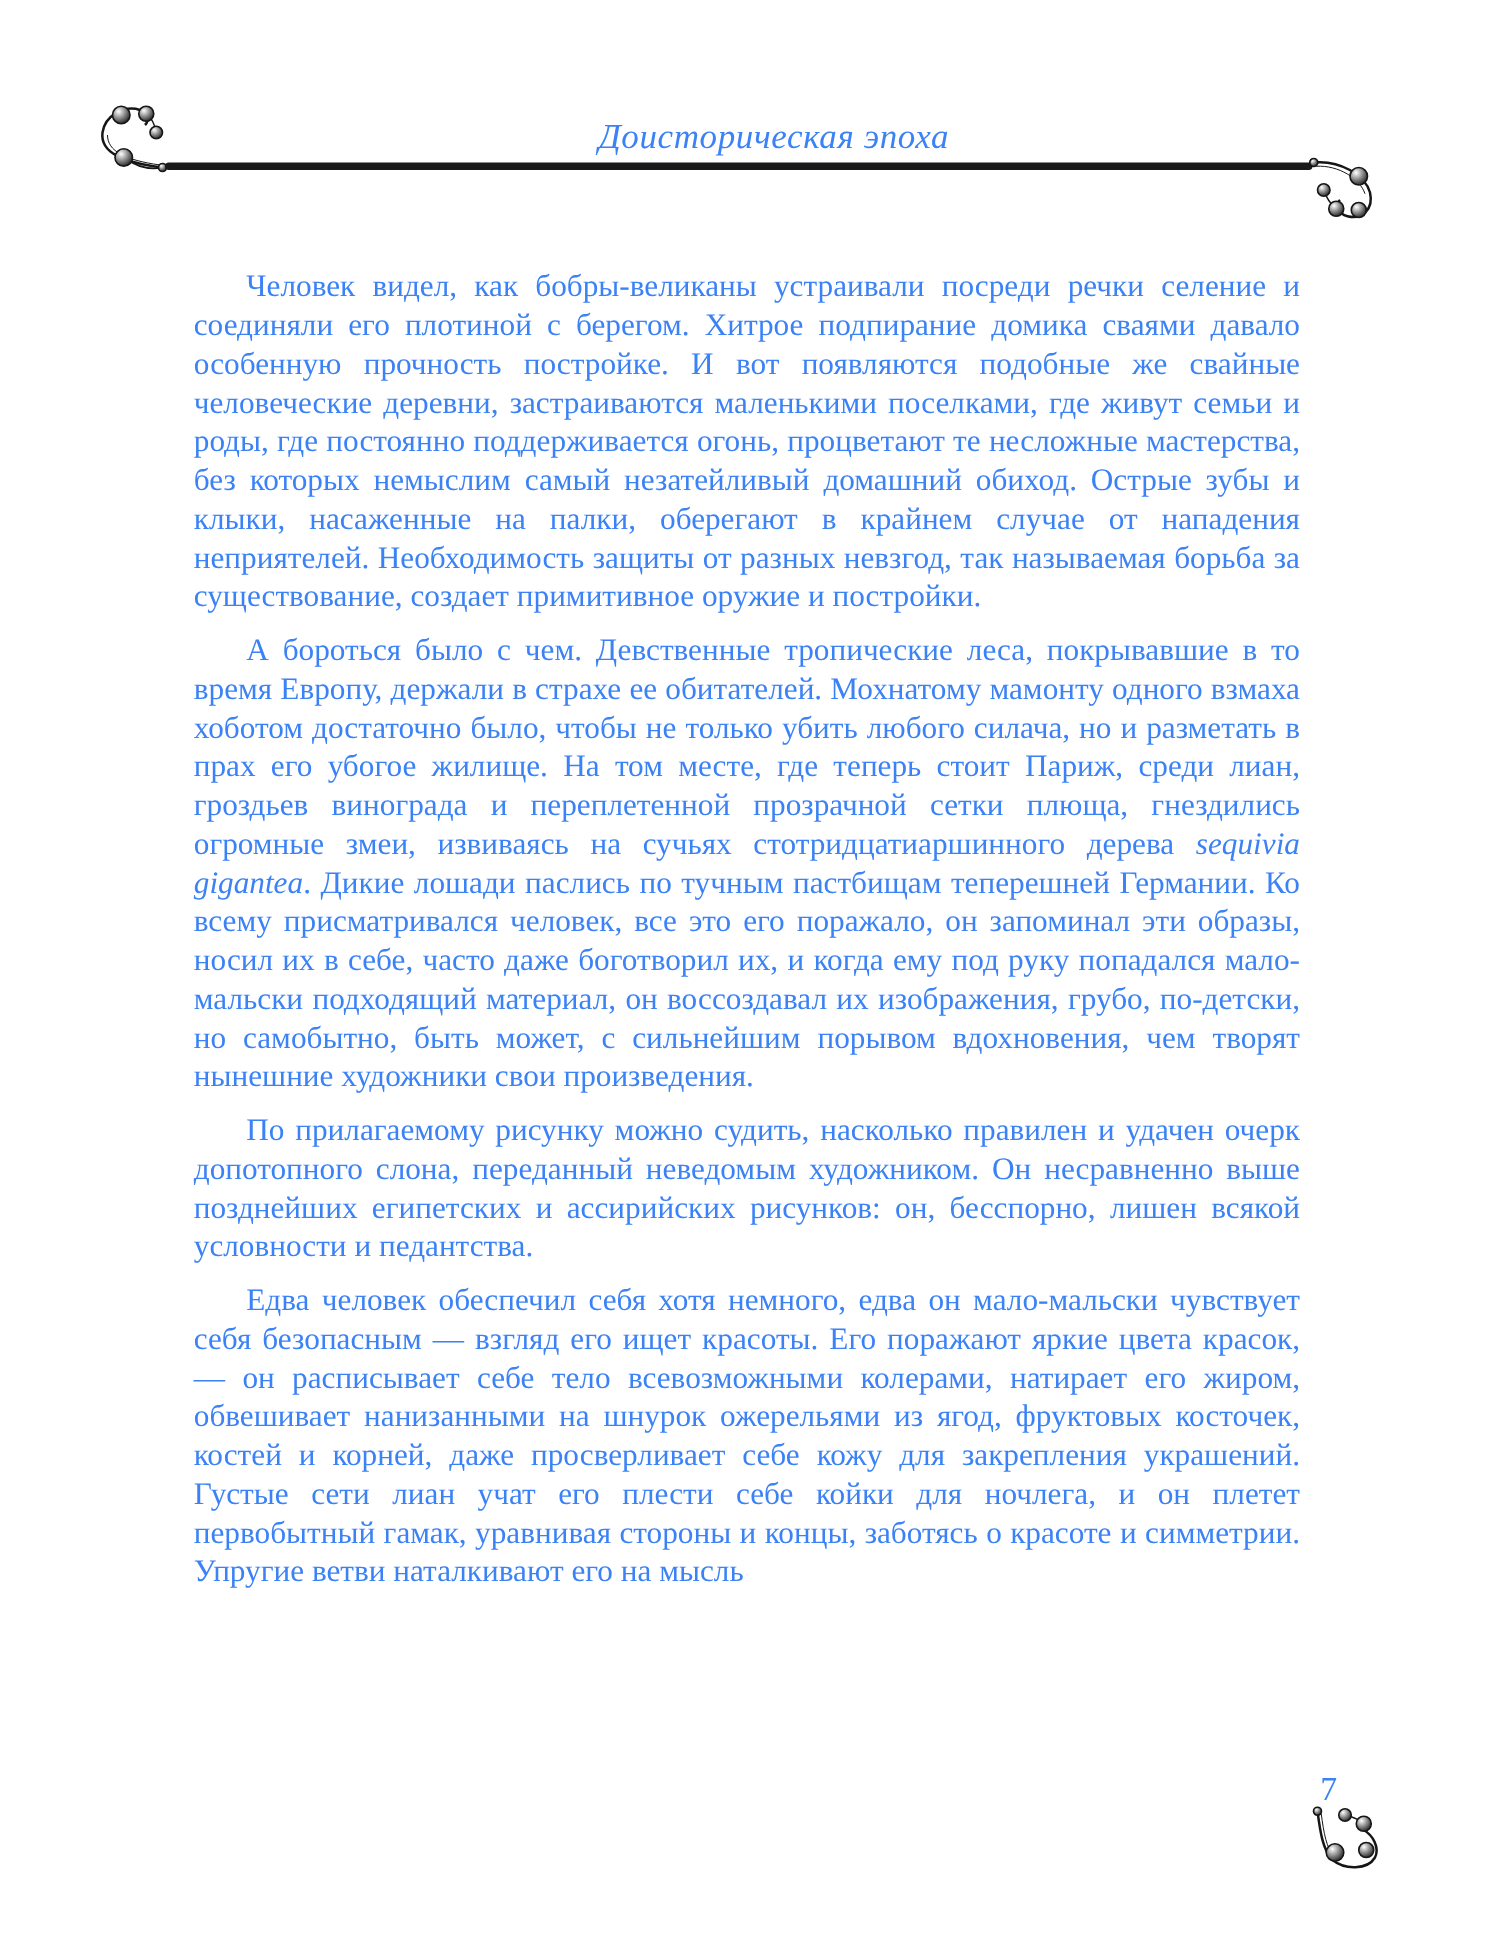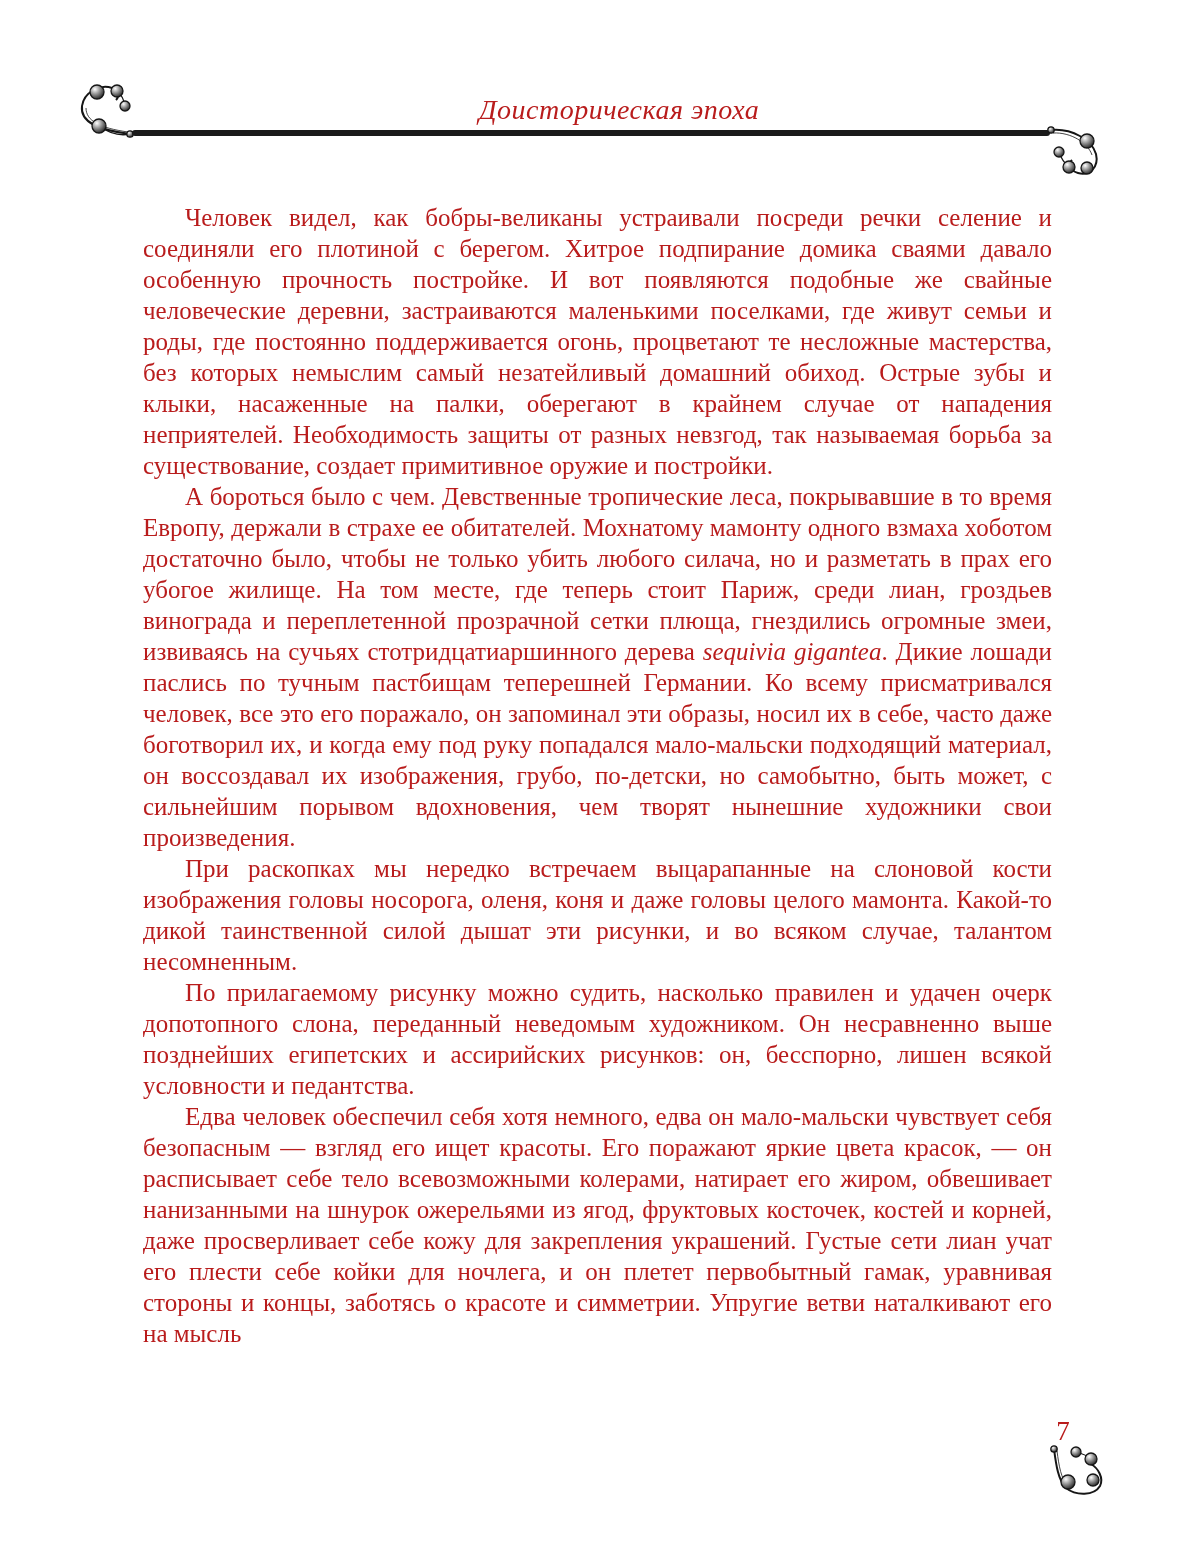--- a/index.html
+++ b/index.html
@@ -1,20 +1,20 @@
 <!DOCTYPE html>
 <html lang="ru"><head>
 <meta charset="utf-8">
 <style>
   html,body{margin:0;padding:0;background:#ffffff;}
   .page{
     position:relative;
     width:1193px;height:1565px;
     background:#ffffff;
-    color:#b91c1c;
+    color:#3b82f6;
     font-family:"Liberation Serif", serif;
     overflow:hidden;
   }
   .ornament{position:absolute;}
   .orn-top-left{left:78px;top:80px;}
   .orn-header-right{left:1044px;top:124px;}
   .orn-footer-right{left:1046px;top:1444px;}
   .running-title{
     position:absolute;left:160px;top:94px;width:918px;
     text-align:center;
@@ -27,21 +27,21 @@
     position:absolute;left:132px;top:130px;
     width:918px;height:6px;
     background:#1a1a1a;border-radius:3px;
   }
   .body-text{
     position:absolute;left:143px;top:202px;width:909px;
     font-size:25px;line-height:31px;
     text-align:justify;
     hyphens:auto;-webkit-hyphens:auto;
   }
-  .body-text p{margin:0;text-indent:42px;}
+  .body-text p{margin:12px;text-indent:42px;}
   .body-text i{}
   .page-number{
     position:absolute;left:1046px;top:1416px;width:34px;
     text-align:center;font-size:27px;
   }
 </style>
 </head>
 <body>
 
 <div class="page">
@@ -91,21 +91,20 @@
       <circle cx="43" cy="17" r="7"></circle>
       <circle cx="15" cy="28" r="5"></circle>
       <circle cx="25" cy="43" r="6"></circle>
       <circle cx="43" cy="44" r="6"></circle>
     </g>
   </svg>
 
   <main class="body-text">
       <p><span>Человек видел, как бобры-великаны устраивали посреди речки селение и соединяли его плотиной с берегом. Хитрое подпирание домика сваями давало особенную прочность постройке. И вот появляются подобные же свайные человеческие деревни, застраиваются маленькими поселками, где живут семьи и роды, где постоянно поддерживается огонь, процветают те несложные мастерства, без которых немыслим самый незатейливый домашний обиход. Острые зубы и клыки, насаженные на палки, оберегают в крайнем случае от нападения неприятелей. Необходимость защиты от разных невзгод, так называемая борьба за существование, создает примитивное оружие и постройки.</span></p>
       <p><span>А бороться было с чем. Девственные тропические леса, покрывавшие в то время Европу, держали в страхе ее обитателей. Мохнатому мамонту одного взмаха хоботом достаточно было, чтобы не только убить любого силача, но и разметать в прах его убогое жилище. На том месте, где теперь стоит Париж, среди лиан, гроздьев винограда и переплетенной прозрачной сетки плюща, гнездились огромные змеи, извиваясь на сучьях стотридцатиаршинного дерева </span><i>sequivia gigantea</i><span>. Дикие лошади паслись по тучным пастбищам теперешней Германии. Ко всему присматривался человек, все это его поражало, он запоминал эти образы, носил их в себе, часто даже боготворил их, и когда ему под руку попадался мало-мальски подходящий материал, он воссоздавал их изображения, грубо, по-детски, но самобытно, быть может, с сильнейшим порывом вдохновения, чем творят нынешние художники свои произведения.</span></p>
-      <p><span>При раскопках мы нередко встречаем выцарапанные на слоновой кости изображения головы носорога, оленя, коня и даже головы целого мамонта. Какой-то дикой таинственной силой дышат эти рисунки, и во всяком случае, талантом несомненным.</span></p>
       <p><span>По прилагаемому рисунку можно судить, насколько правилен и удачен очерк допотопного слона, переданный неведомым художником. Он несравненно выше позднейших египетских и ассирийских рисунков: он, бесспорно, лишен всякой условности и педантства.</span></p>
       <p><span>Едва человек обеспечил себя хотя немного, едва он мало-мальски чувствует себя безопасным — взгляд его ищет красоты. Его поражают яркие цвета красок, — он расписывает себе тело всевозможными колерами, натирает его жиром, обвешивает нанизанными на шнурок ожерельями из ягод, фруктовых косточек, костей и корней, даже просверливает себе кожу для закрепления украшений. Густые сети лиан учат его плести себе койки для ночлега, и он плетет первобытный гамак, уравнивая стороны и концы, заботясь о красоте и симметрии. Упругие ветви наталкивают его на мысль</span></p>
     </main>
 
   <div class="page-number">7</div>
 
   <svg class="ornament orn-footer-right" width="64" height="58" viewBox="0 0 64 58">
     <defs>
       <radialGradient id="berryC" cx="35%" cy="30%" r="75%">
         <stop offset="0%" stop-color="#ffffff"></stop>

